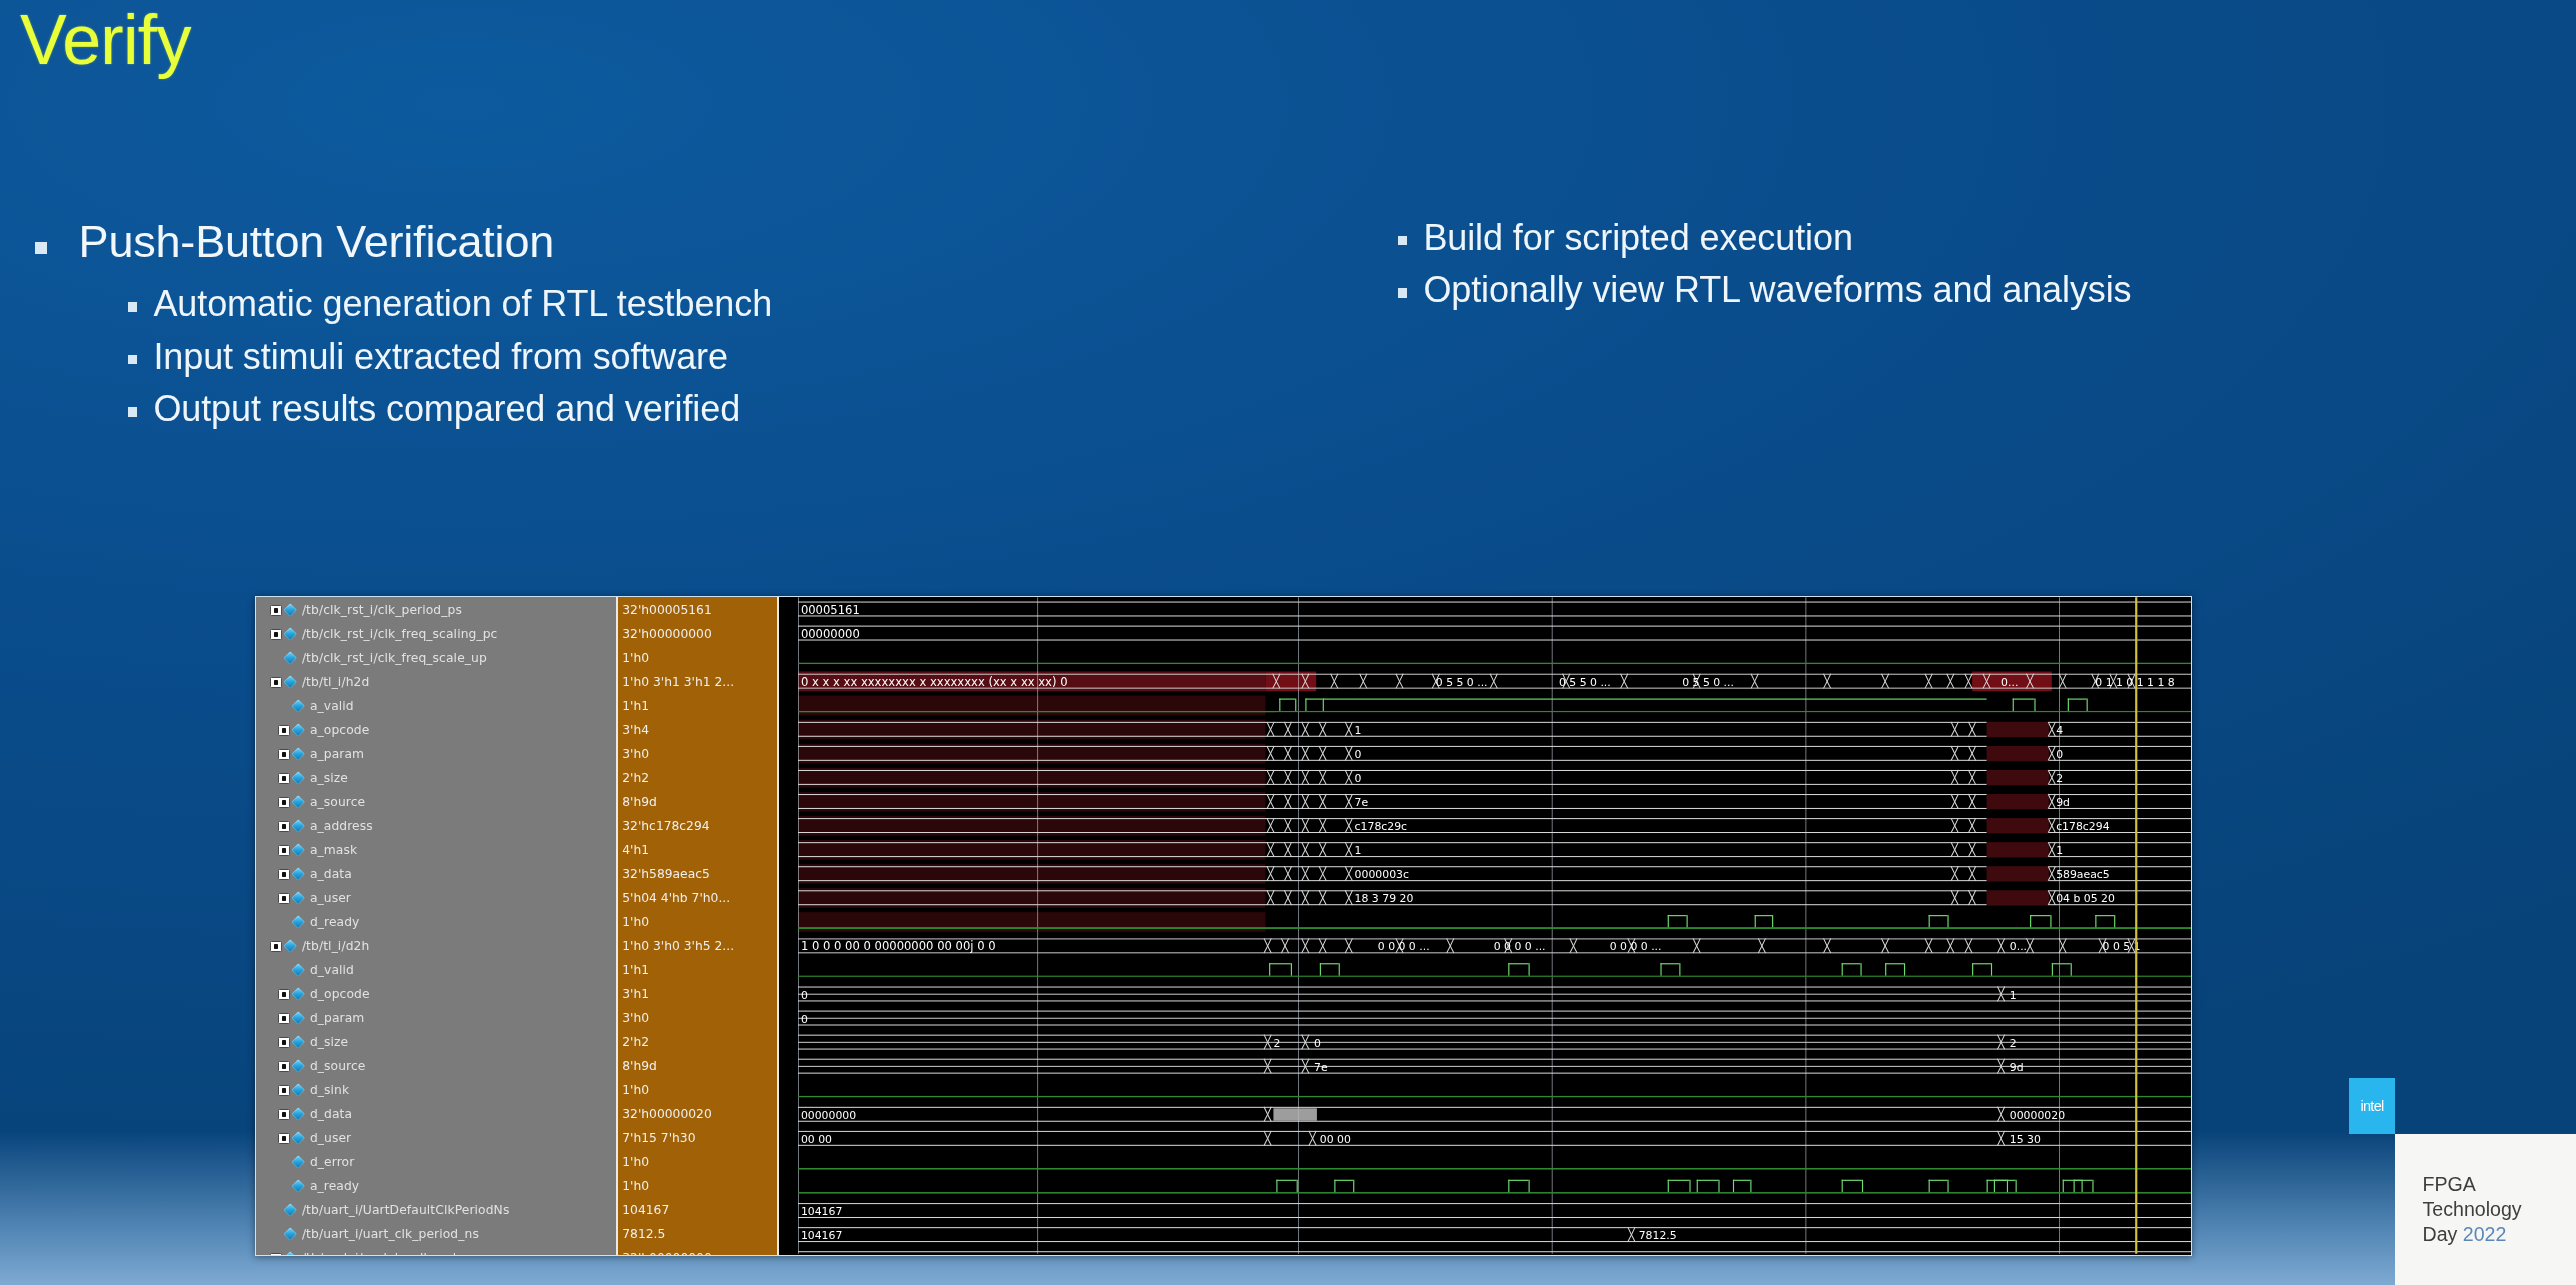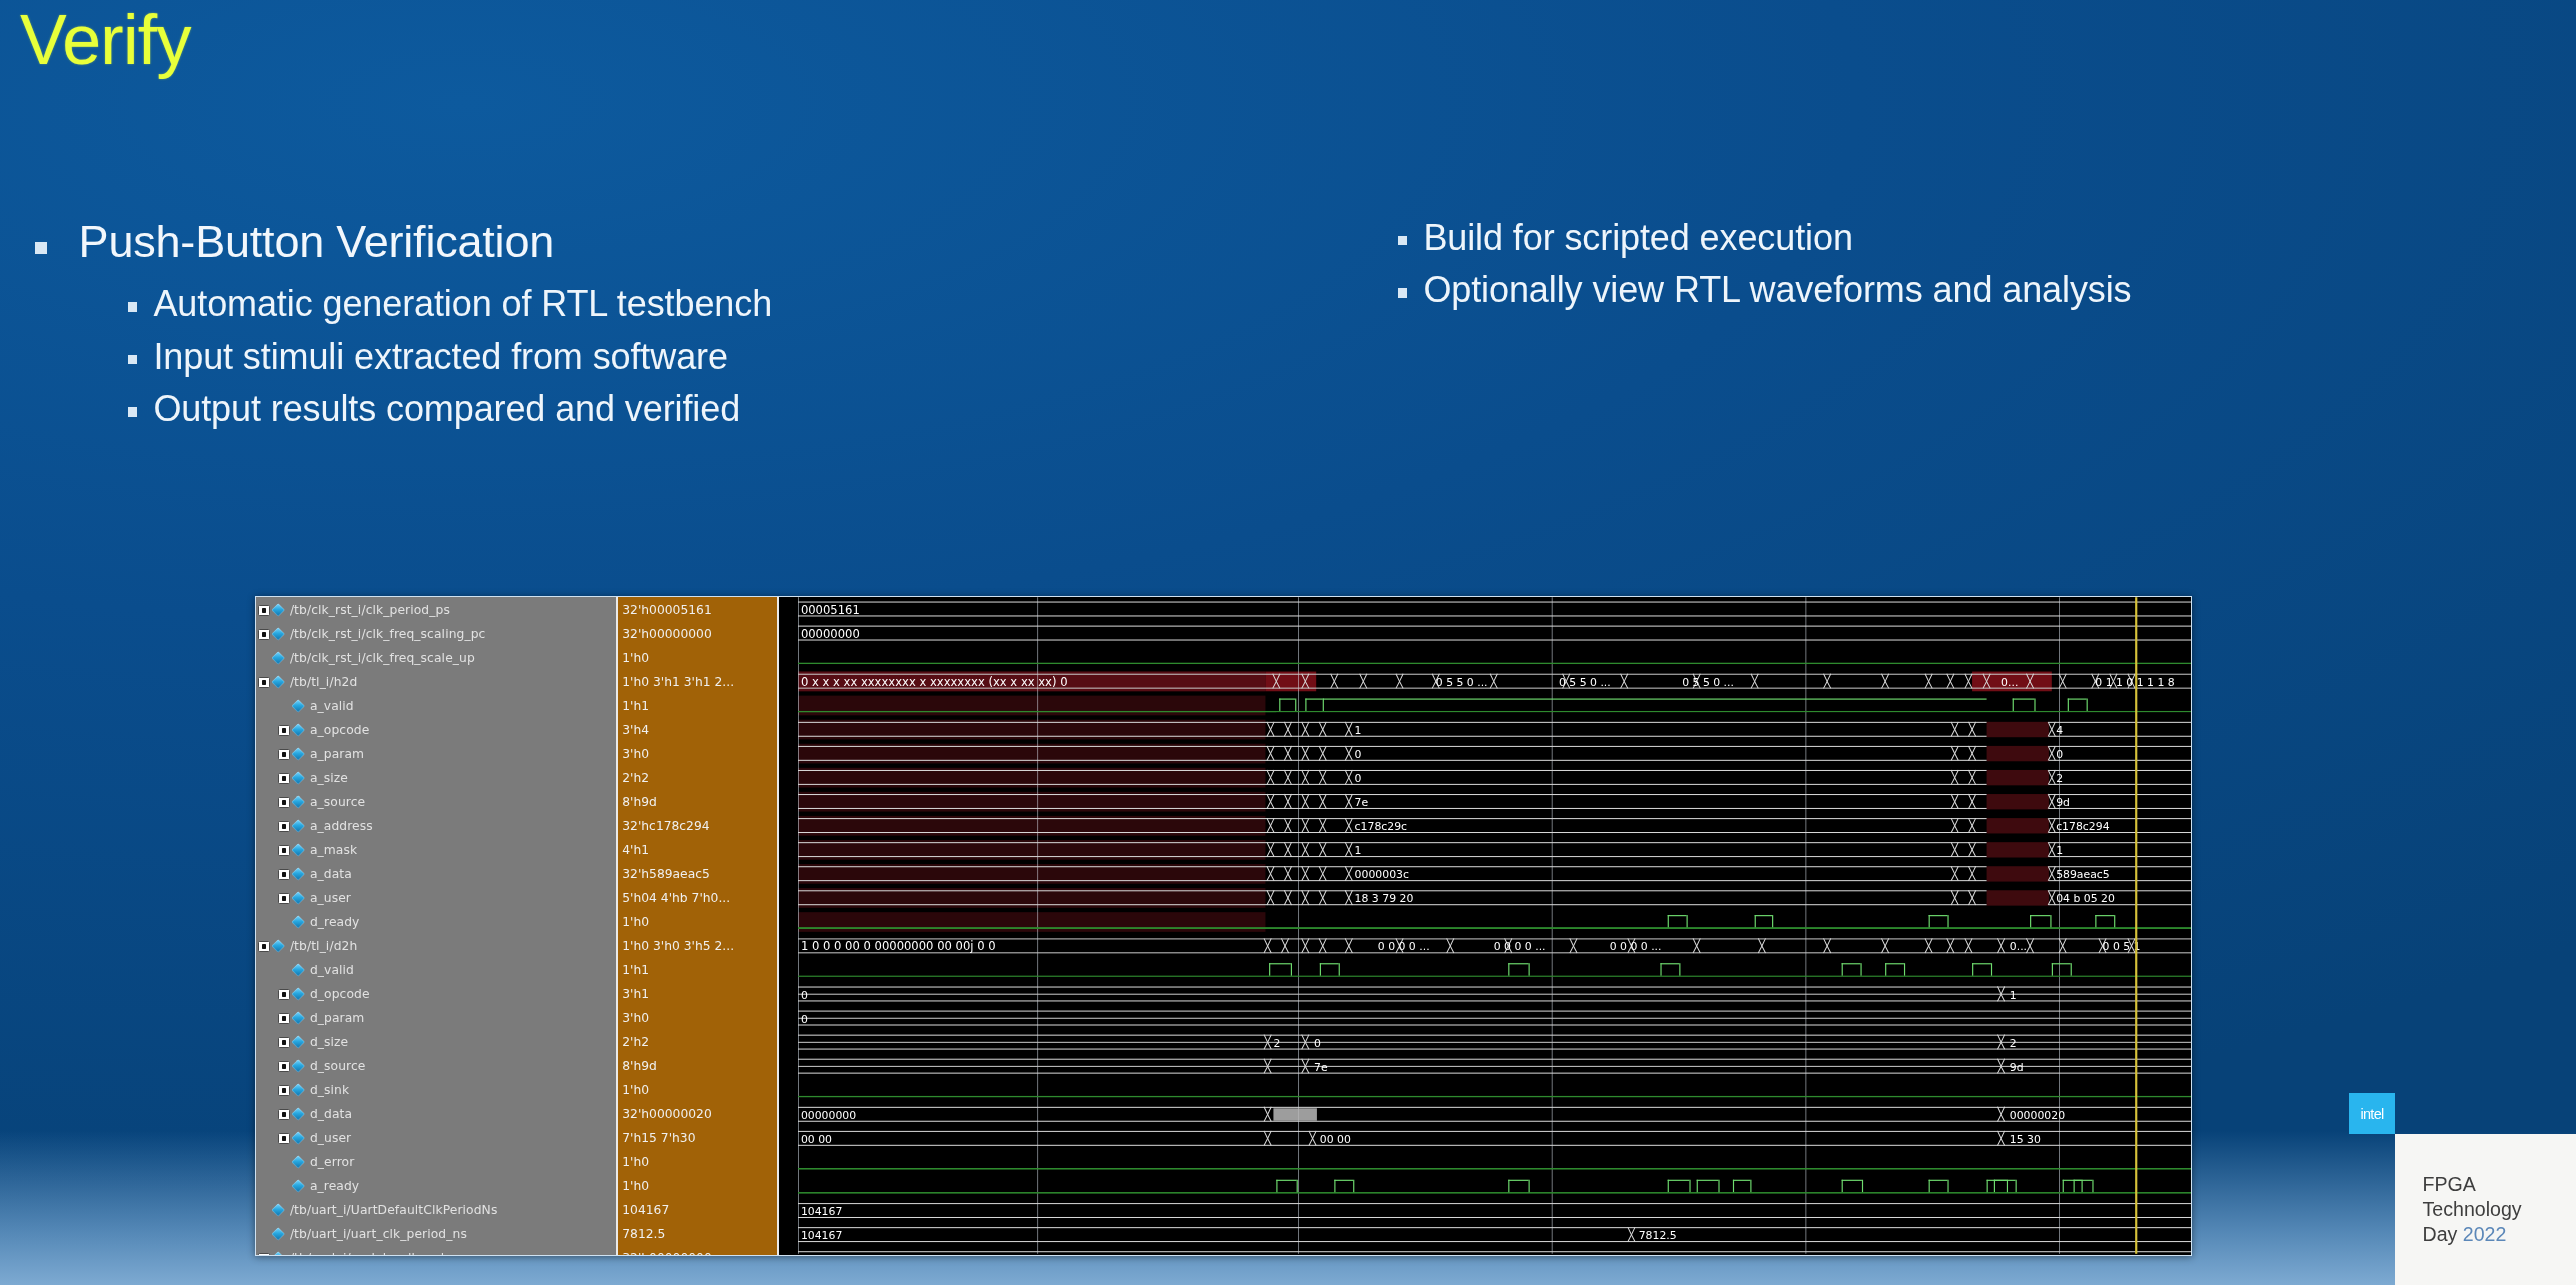--- a/index.html
+++ b/index.html
@@ -87,38 +87,38 @@
   .expander.spacer{ background:none;border:none; }
   .expander.spacer::after{ display:none; }
 
   .diamond{
     width:12.3px;height:12.3px;flex:0 0 auto;margin-right:5.8px;
     background:linear-gradient(135deg,#7fd8ff 0%, #29a8e0 45%, #0d6fa8 100%);
     transform:rotate(45deg) scale(.78);
     border-radius:1.4px;
     box-shadow:inset 0 0 1.4px rgba(255,255,255,.9);
   }
-  .ind0{ padding-left:2px; }
+  .ind0{ padding-left:14px; }
   .ind1{ padding-left:22px; }
   svg.wavesvg{ position:absolute; left:0; top:0; }
 
   
   #brand-card{
     position:absolute; right:0; bottom:0;
     width:181px; height:151px;
     background:#f6f6f4;
   }
   #brand-text{
     position:absolute; left:27.5px; top:38px;
     font-size:19.6px; line-height:1.28; color:#3e3e3e;
   }
   #brand-year{ color:#5b87b8; }
   #intel-badge{
     position:absolute; right:181px; bottom:151px;
-    width:46px;height:41px;
+    width:46px;height:56px;
     background:#29b5ee;
     display:flex;align-items:center;justify-content:center;
   }
   #intel-badge span{
     color:#ffffff;font-size:14.5px;letter-spacing:-0.7px;font-weight:400;
     font-family:"Liberation Sans", sans-serif;
   }
 </style>
 </head>
 <body>

